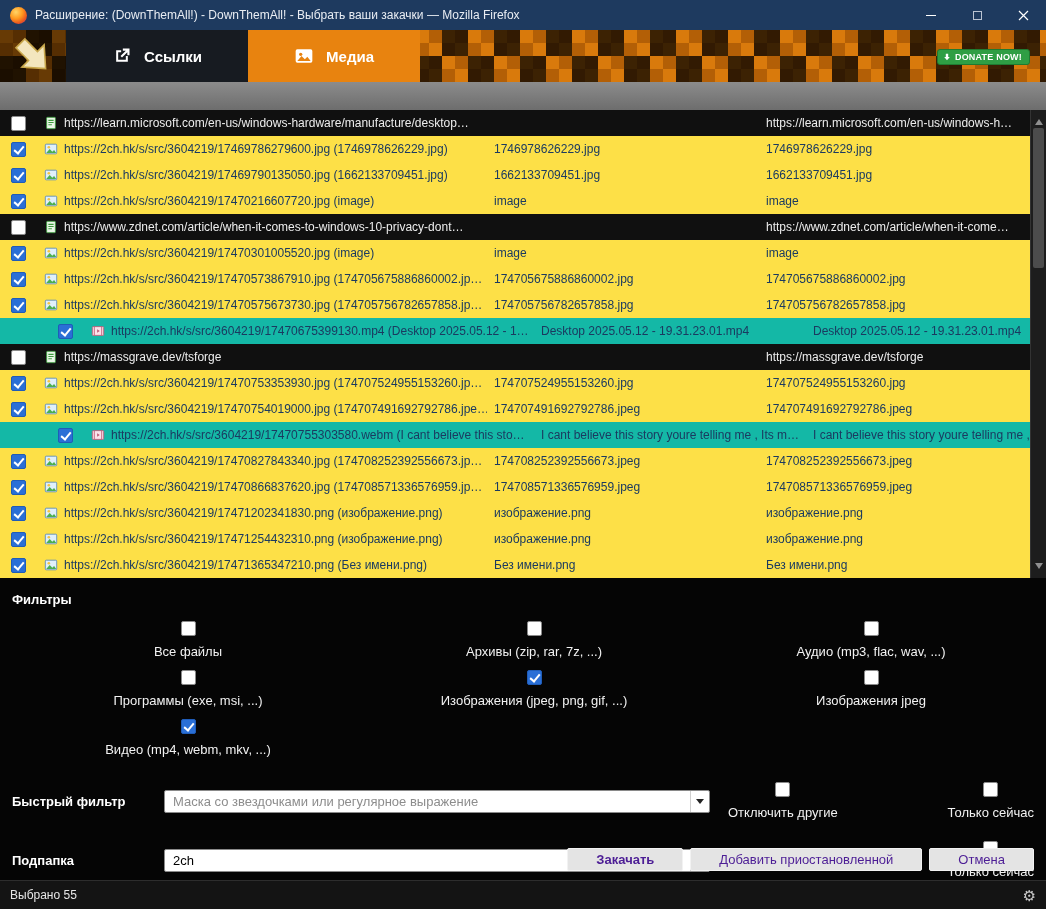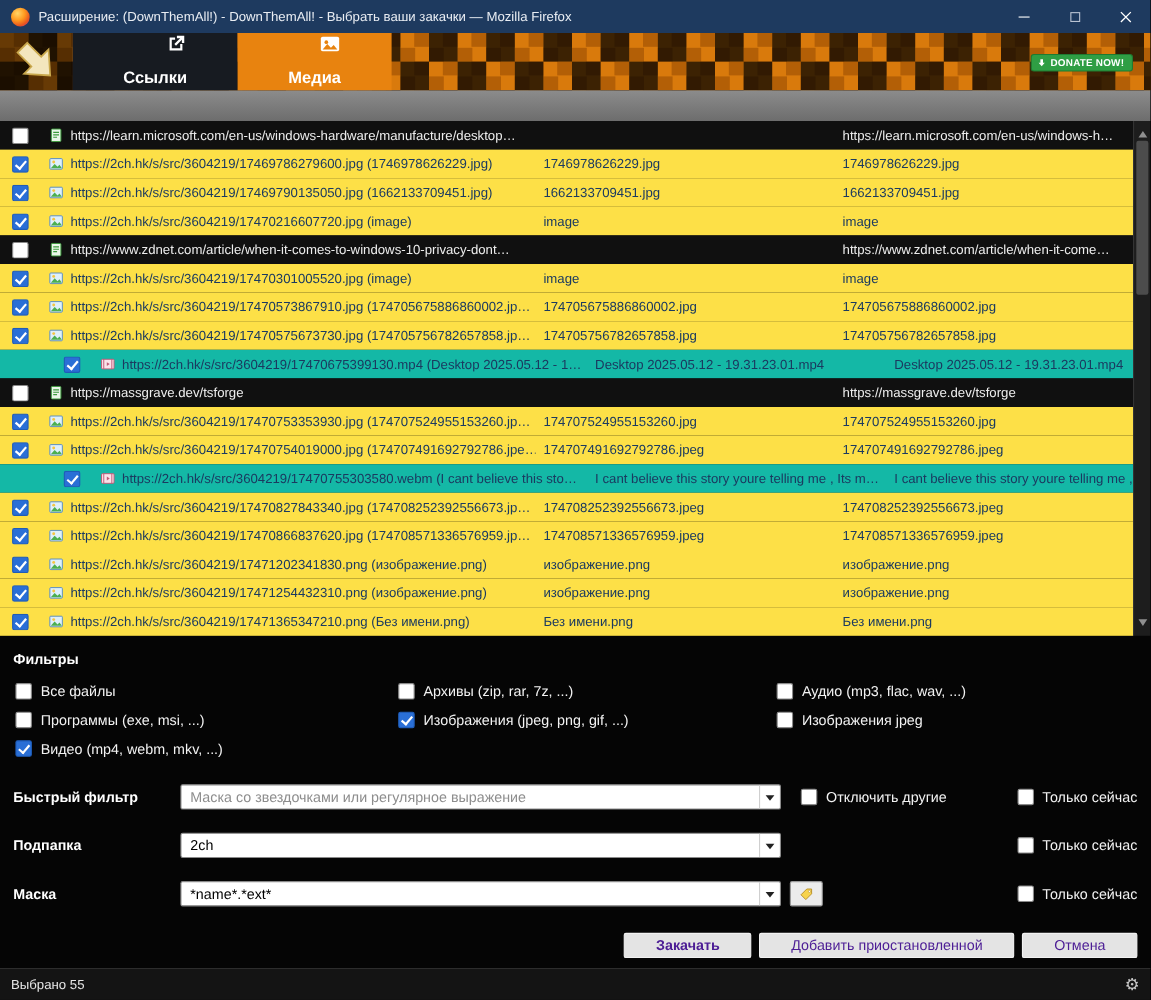--- a/index.html
+++ b/index.html
@@ -22,21 +22,21 @@
   .glyph-max { width:9px; height:9px; border:1px solid #b9c3d2; display:block; }
 
   
   .tabstrip { height:52px; position:relative; display:flex; align-items:stretch;
     background:
       repeating-conic-gradient(rgba(0,0,0,0.72) 0% 25%, rgba(0,0,0,0) 0% 50%) 0 0 / 52px 52px,
       repeating-conic-gradient(#b35f06 0% 25%, #d97a0c 0% 50%) 0 0 / 26px 26px;
   }
   .dta-logo { width:66px; display:flex; align-items:center; justify-content:center;
     background:rgba(10,6,0,0.55); flex:none; }
-  .tab { display:flex; align-items:flex-end; gap:12px; padding:0 46px; font-size:15px; font-weight:bold; color:#fff;flex-direction:column; }
+  .tab { display:flex; align-items:center; gap:12px; padding:0 46px; font-size:15px; font-weight:bold; color:#fff; }
   .tab-links { background:#171b21; }
   .tab-media { background:#e8830f; }
   .donate { position:absolute; top:19px; right:16px; height:16px; display:flex; align-items:center; gap:4px;
     background:#2f9e44; border:1px solid #1f7a31; border-radius:3px; padding:1px 7px 1px 5px; }
   .donate span { font-size:9px; font-weight:bold; color:#fff; letter-spacing:0.2px; }
 
   
   .thead { height:28px; display:flex; align-items:stretch;
     background:linear-gradient(#8c8c8c,#6d6d6d); font-size:12px; color:#fff; }
   .th { display:flex; align-items:center; padding-left:6px; border-right:1px solid #9d9d9d;margin-top:48px; }
@@ -79,21 +79,21 @@
   .tscroll .arrow-up { position:absolute; top:5px; left:4px; width:0; height:0;
     border:4px solid transparent; border-bottom:6px solid #8f8f8f; }
   .tscroll .thumb { position:absolute; top:18px; left:2px; width:11px; height:140px; background:#4c4c4c; border-radius:2px; }
   .tscroll .arrow-down { position:absolute; bottom:5px; left:4px; width:0; height:0;
     border:4px solid transparent; border-top:6px solid #8f8f8f; }
 
   
   .filters { padding:14px 10px 0 12px; }
   .filters h2 { font-size:13px; font-weight:bold; color:#fff; margin-bottom:14px; }
   .filter-grid { display:grid; grid-template-columns:348px 344px auto; row-gap:11px; padding-left:2px; }
-  .check-item { display:flex; align-items:center; gap:8px; cursor:default; }
+  .check-item { display:flex; align-items:center; gap:8px; cursor:default;flex-direction:column; }
   .check-label { font-size:13px; color:#f2f2f2; white-space:nowrap; }
 
   
   .form-row { display:flex; align-items:center; padding:0 10px 0 12px; }
   .fr-quick { margin-top:25px; }
   .fr-sub, .fr-mask { margin-top:21px; }
   .form-label { width:152px; font-size:13px; font-weight:bold; color:#fff; flex:none; }
   .combo { width:546px; height:23px; background:#fff; border:1px solid #8a8a8a; border-radius:2px;
     display:flex; align-items:stretch; flex:none; }
   .combo .value { flex:1; display:flex; align-items:center; padding:0 8px; font-size:13px; color:#000;

